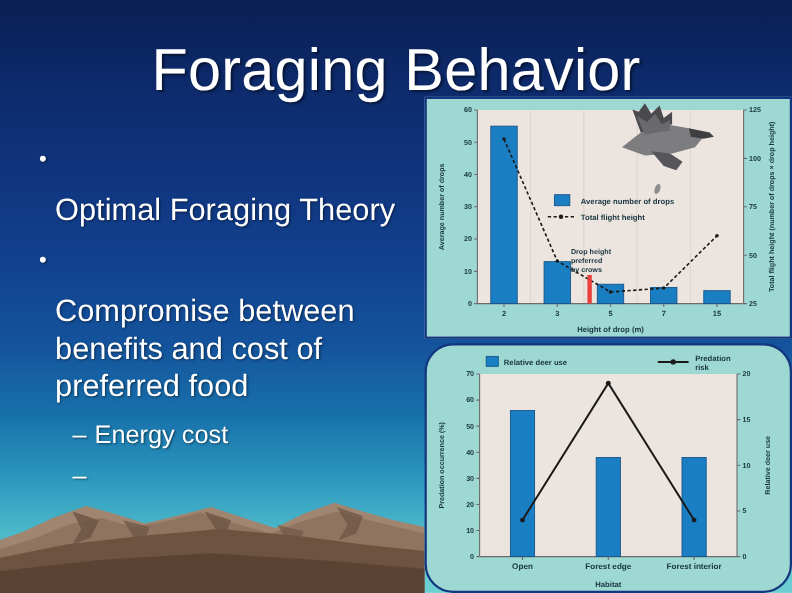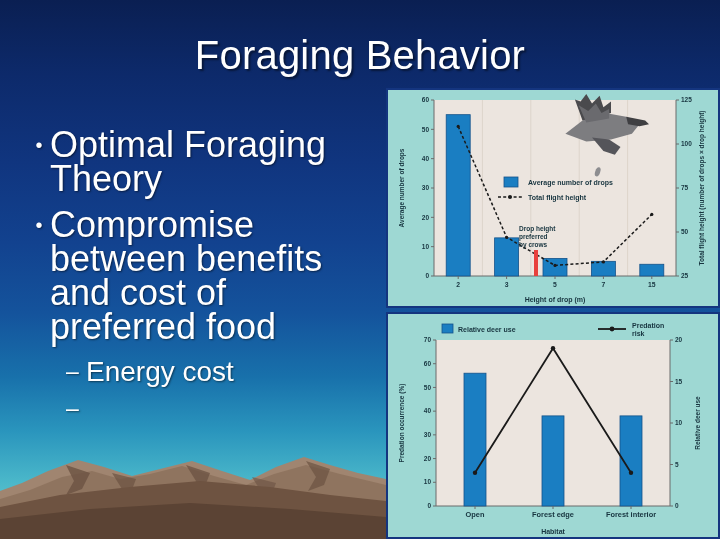--- a/index.html
+++ b/index.html
@@ -7,44 +7,44 @@
        font-family:"Liberation Sans",sans-serif;}
 
   #slide{position:relative;width:720px;height:539px;overflow:hidden;
          background:linear-gradient(180deg,
            #0a1f52 0%, #0d2a6b 14%, #10357f 30%,
            #12428f 45%, #14539c 58%, #1871ab 70%,
            #2a95bd 80%, #49b6c9 89%, #63c9cf 96%, #6fd0d2 100%);}
 
   
   #title{position:absolute;left:0;top:33px;width:720px;text-align:center;
-         color:#ffffff;font-size:40px;font-weight:400;letter-spacing:0.2px;
+         color:#ffffff;font-size:54px;font-weight:400;letter-spacing:0.2px;
          text-shadow:2px 2px 2px rgba(0,0,0,.45);}
 
   
   #bullets{position:absolute;left:28px;top:128px;width:348px;color:#ffffff;}
   .b1{display:flex;align-items:flex-start;margin-bottom:12px;}
   .b1 .dot{width:22px;flex:0 0 22px;font-size:20px;line-height:34px;
            text-align:center;text-shadow:1px 1px 2px rgba(0,0,0,.5);}
-  .b1 .txt{font-size:36px;line-height:34px;
-           text-shadow:1px 1px 2px rgba(0,0,0,.5);}
+  .b1 .txt{font-size:28px;line-height:34px;
+           text-shadow:1px 1px 2px rgba(0,0,0,.5);margin-top:46px;}
   .b2{display:flex;align-items:flex-start;margin-left:38px;}
   .b2 .dash{width:20px;flex:0 0 20px;font-size:23px;line-height:31px;
             text-shadow:1px 1px 2px rgba(0,0,0,.5);}
-  .b2 .txt{font-size:28px;line-height:31px;
+  .b2 .txt{font-size:23px;line-height:31px;
            text-shadow:1px 1px 2px rgba(0,0,0,.5);}
 
   
   #mountains{position:absolute;left:0;bottom:0;width:386px;height:92px;}
 
   
   .panel{position:absolute;background:#9ed8d3;border:2px solid #14357f;
          box-sizing:border-box;}
   #panel-top{left:386px;top:88px;width:334px;height:220px;}
-  #panel-bottom{left:386px;top:312px;width:334px;height:227px;}
+  #panel-bottom{left:386px;top:312px;width:334px;height:227px;border-radius:26px;}
 </style>
 </head>
 <body>
 
 <div id="slide">
 
   <svg id="mountains" viewBox="0 0 386 92" preserveAspectRatio="none">
     <path d="M0,44 L22,36 L48,24 L78,13 L104,20 L132,29 L160,22 L192,14
              L222,24 L250,33 L276,20 L304,10 L330,18 L358,26 L386,32
              L386,92 L0,92 Z" fill="#a08570"></path>

